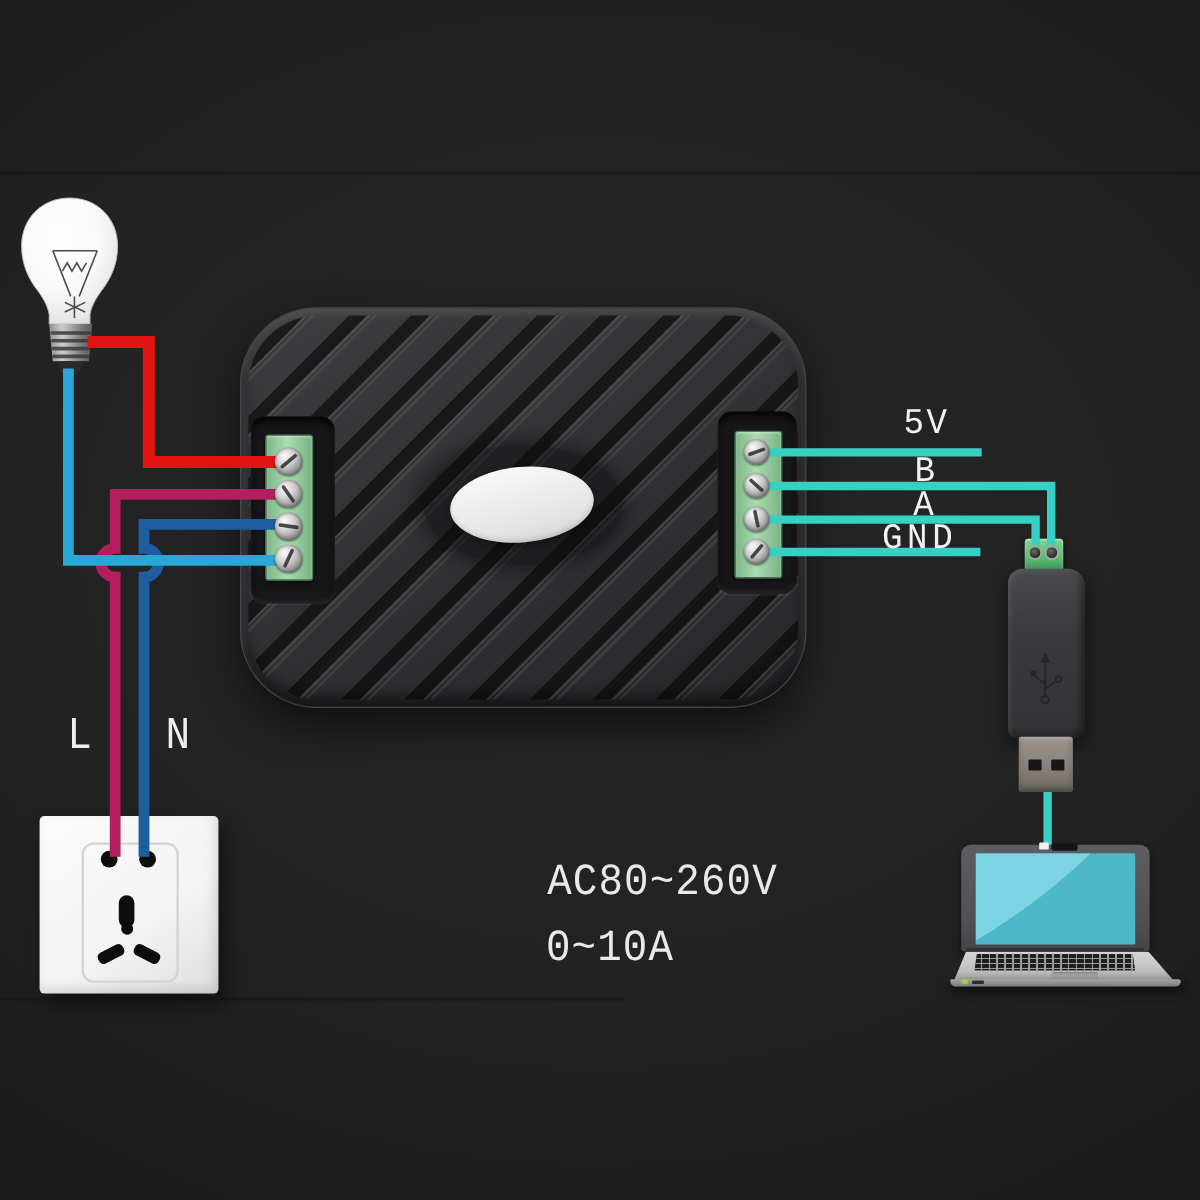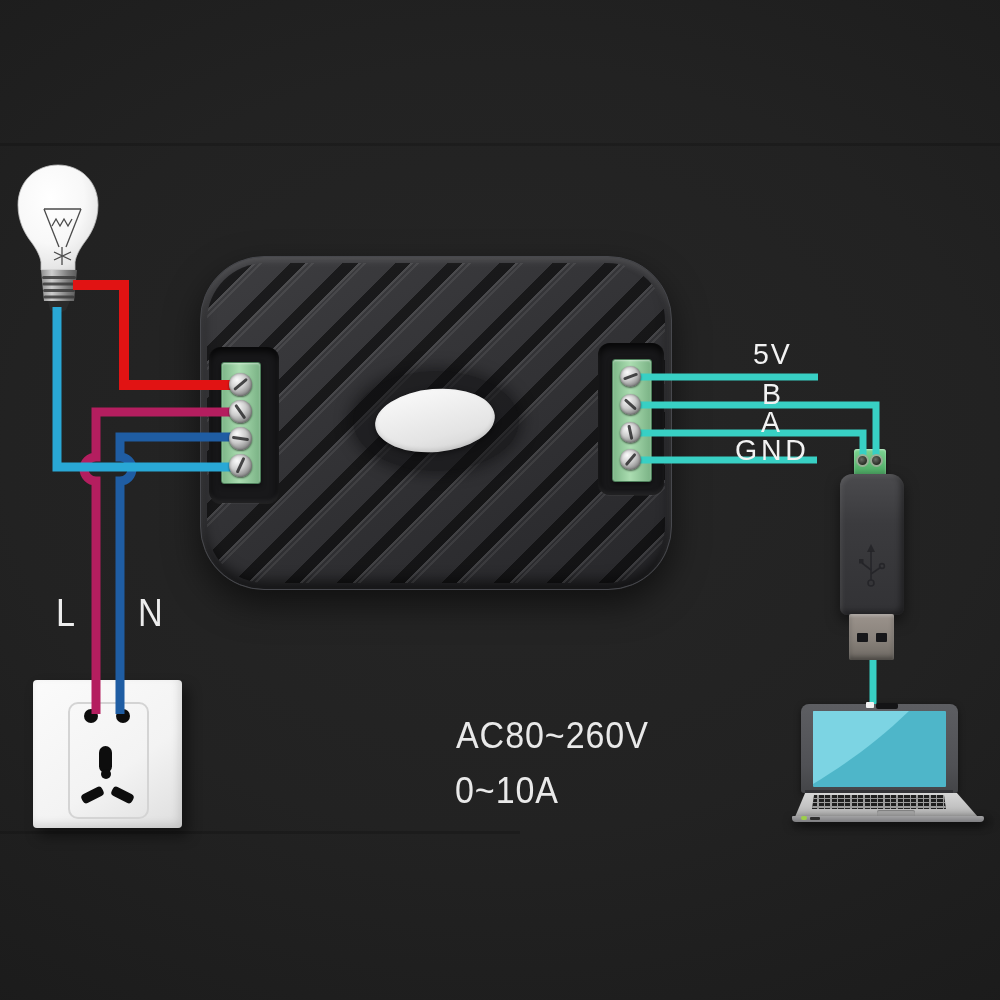--- a/index.html
+++ b/index.html
@@ -1,19 +1,19 @@
 <!DOCTYPE html>
 <html><head>
 <meta charset="utf-8">
 <style>
   html,body{margin:0;padding:0;background:#161616;}
   .scene{
     position:relative;width:1000px;height:1000px;overflow:hidden;
     background:radial-gradient(ellipse 900px 700px at 50% 45%, #262626 0%, #222222 55%, #1b1b1b 100%);
-    font-family:Liberation Sans, sans-serif;
+    font-family:Liberation Mono, monospace;
   }
   .abs{position:absolute;}
   
   .module{
     left:200px;top:256px;width:470px;height:332px;border-radius:64px;overflow:hidden;
     background:linear-gradient(155deg,#3d3d40 0%,#333336 45%,#28282b 100%);
     border:1px solid #47484d;
     box-shadow:inset 0 4px 7px rgba(255,255,255,0.14), inset 0 -8px 14px rgba(0,0,0,0.6), 0 14px 34px rgba(0,0,0,0.55);
   }
   .module-stripes{

